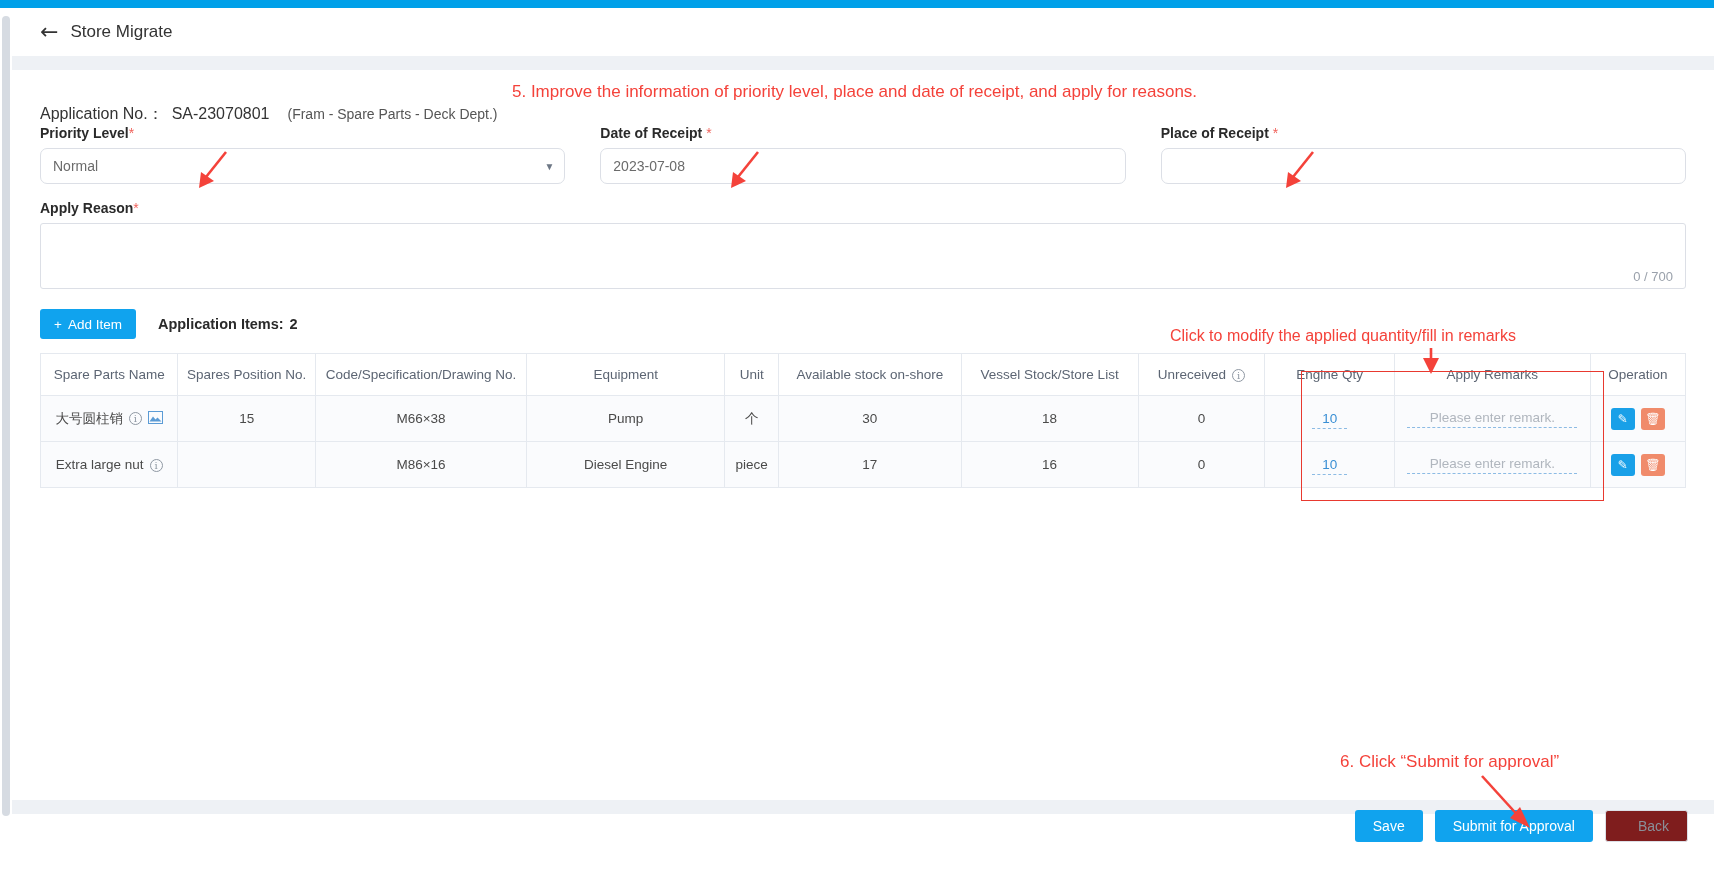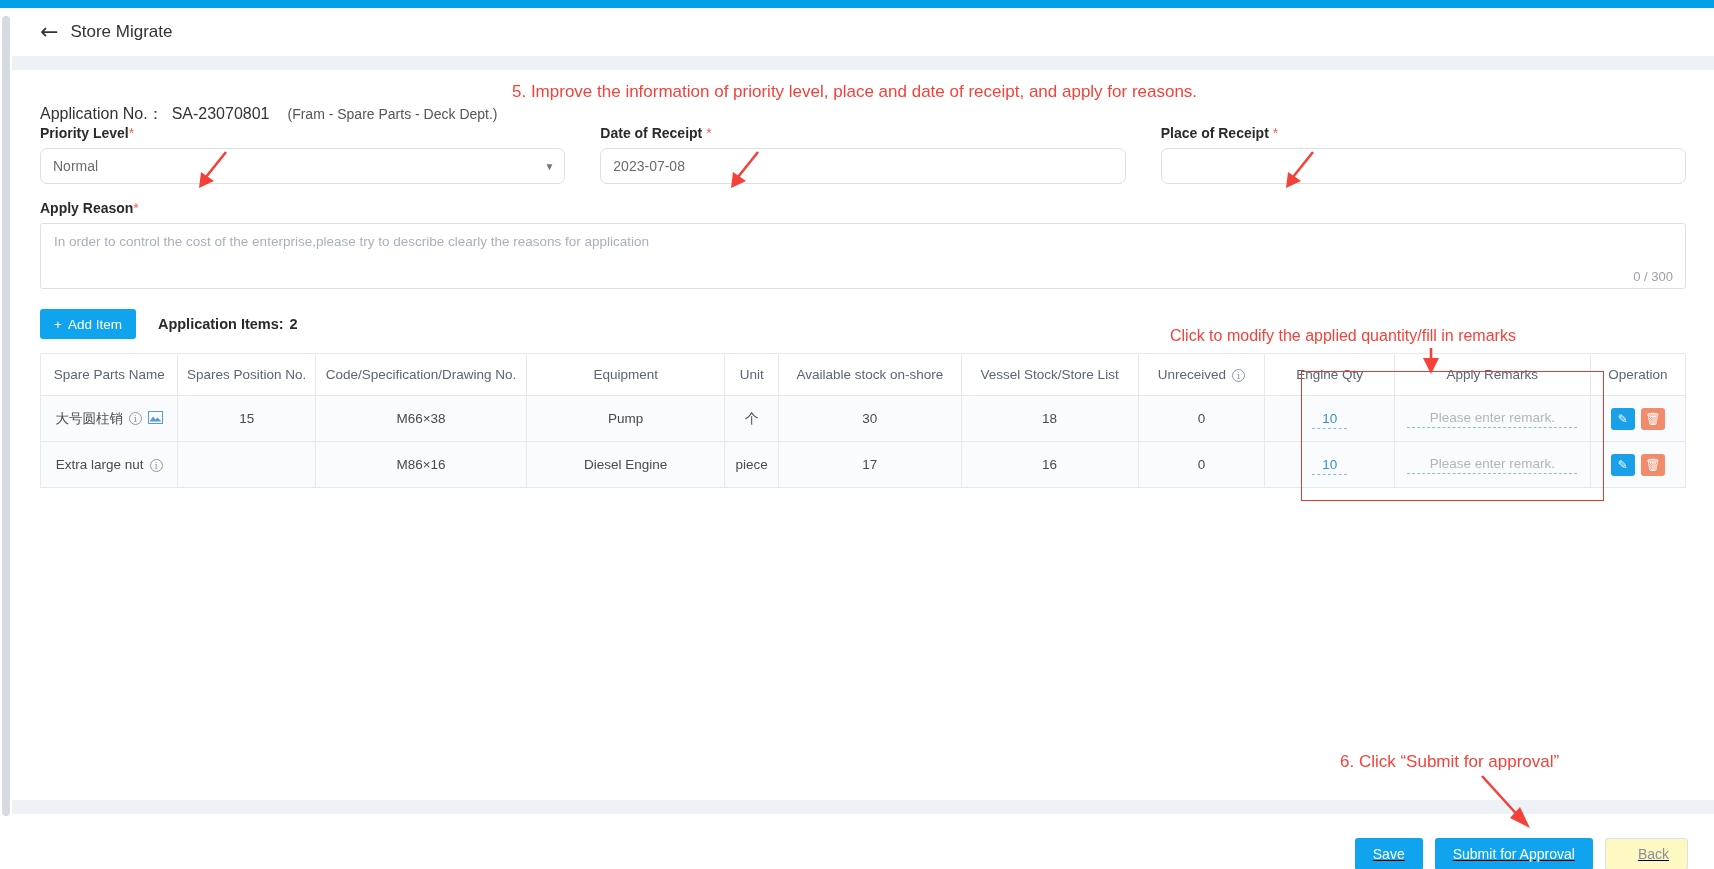--- a/index.html
+++ b/index.html
@@ -237,32 +237,32 @@
     position: absolute; top: 800px; left: 12px;
     width: 1702px; height: 69px;
     background: #ffffff;
   }
   .footer-sep {
     position: absolute; top: 0; left: 0;
     width: 1702px; height: 14px;
     background: #eef1f5;
   }
   .footer-btns {
-    position: absolute; right: 26px; top: 38px;
-    display: flex; gap: 12px; align-items: center; text-decoration: underline;
+    position: absolute; right: 26px; top: 10px;
+    display: flex; gap: 12px; align-items: center;
   }
   .btn {
     height: 32px; padding: 0 18px;
     border-radius: 3px; font-size: 14px;
     display: flex; align-items: center; justify-content: center;
     cursor: pointer; border: none;
     font-family: "Liberation Sans", sans-serif;
   }
   .btn-primary { background: #10a3ee; color: #fff; }
-  .btn-ghost { background: #fef9c3; color: #8a8f98; border: 1px solid #dcdfe6; padding-left: 32px; }
+  .btn-ghost { background: #7f1d1d; color: #8a8f98; border: 1px solid #dcdfe6; padding-left: 32px; }
 </style>
 </head>
 <body>
 
 <div id="app">
 
   <div class="top-accent"></div>
 
   <div class="left-rail">
     <div class="left-rail-thumb"></div>
@@ -313,22 +313,21 @@
         </div>
       </div>
 
     </div>
 
     <div style="margin-top:16px;">
       <div class="field-label">
         <span>Apply Reason</span><span class="req">*</span>
       </div>
       <div class="textarea-wrap">
-        <div class="textarea-ph">In order to control the cost of the enterprise,please try to describe clearly the reasons for application</div>
-        <div class="char-count">0 / 300</div>
+        <div class="char-count">0 / 700</div>
       </div>
     </div>
 
     <div class="items-row">
       <button class="add-btn">
         <span>+</span>
         <span>Add  Item</span>
       </button>
       <div class="items-count">
         <span>Application Items:</span><span class="num">2</span>

